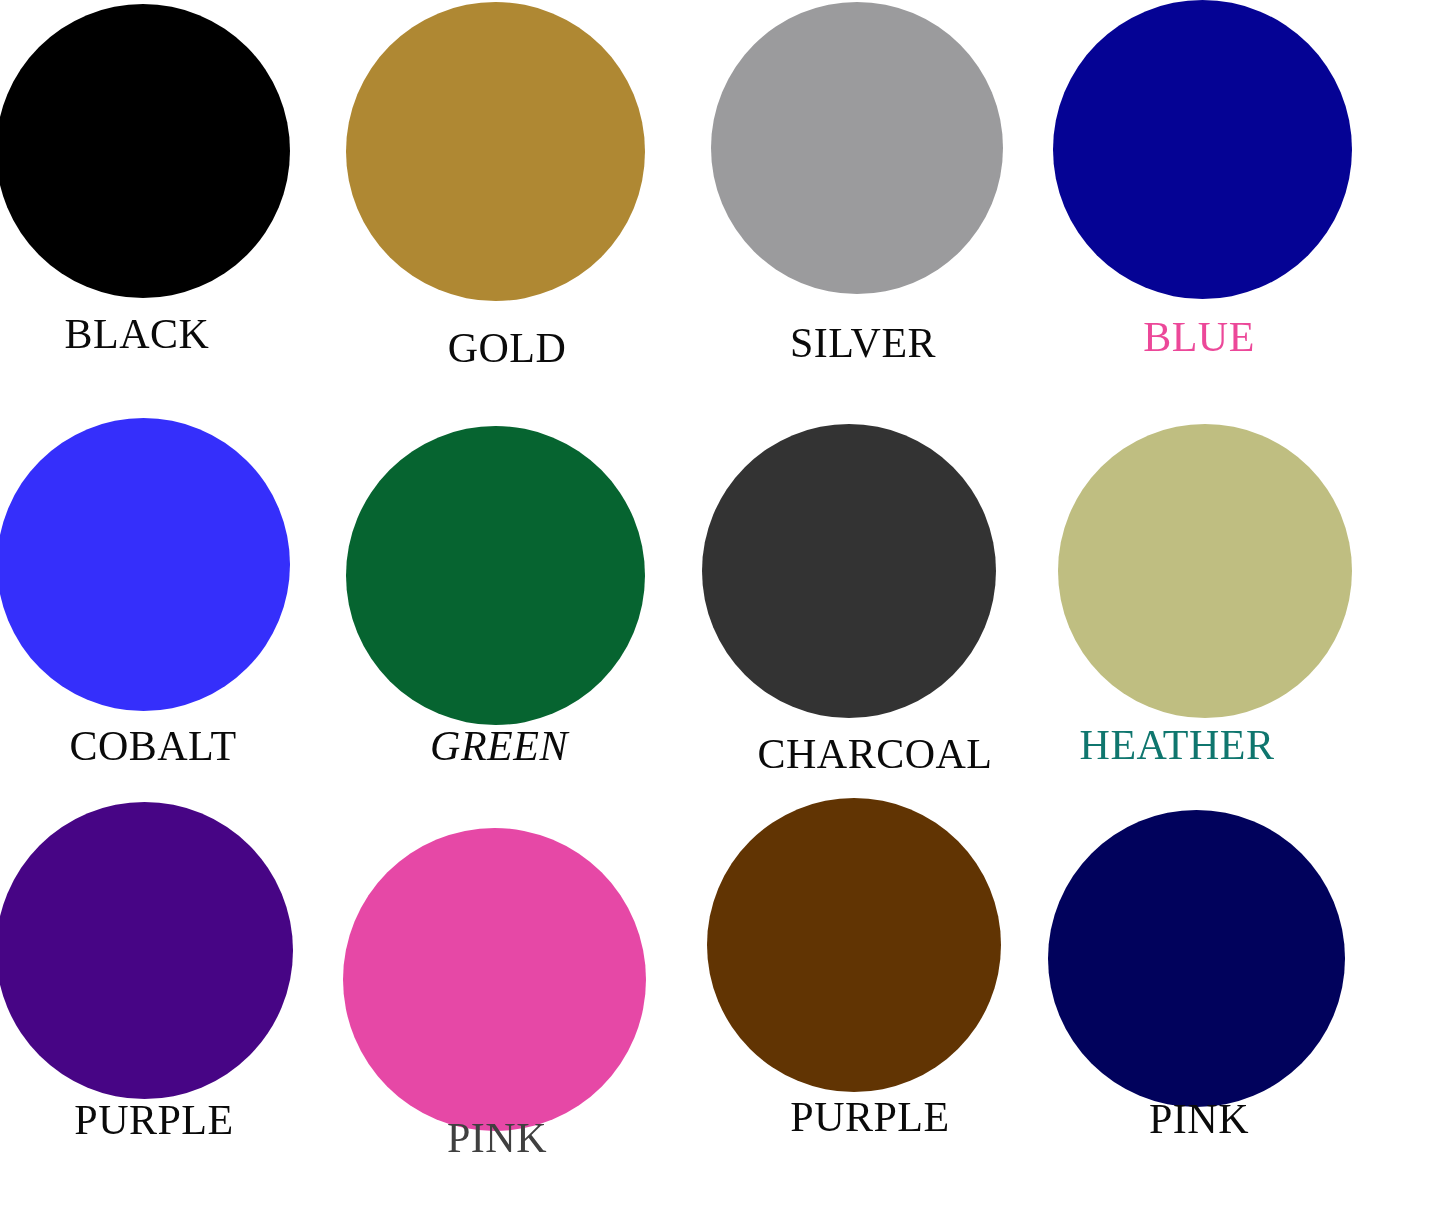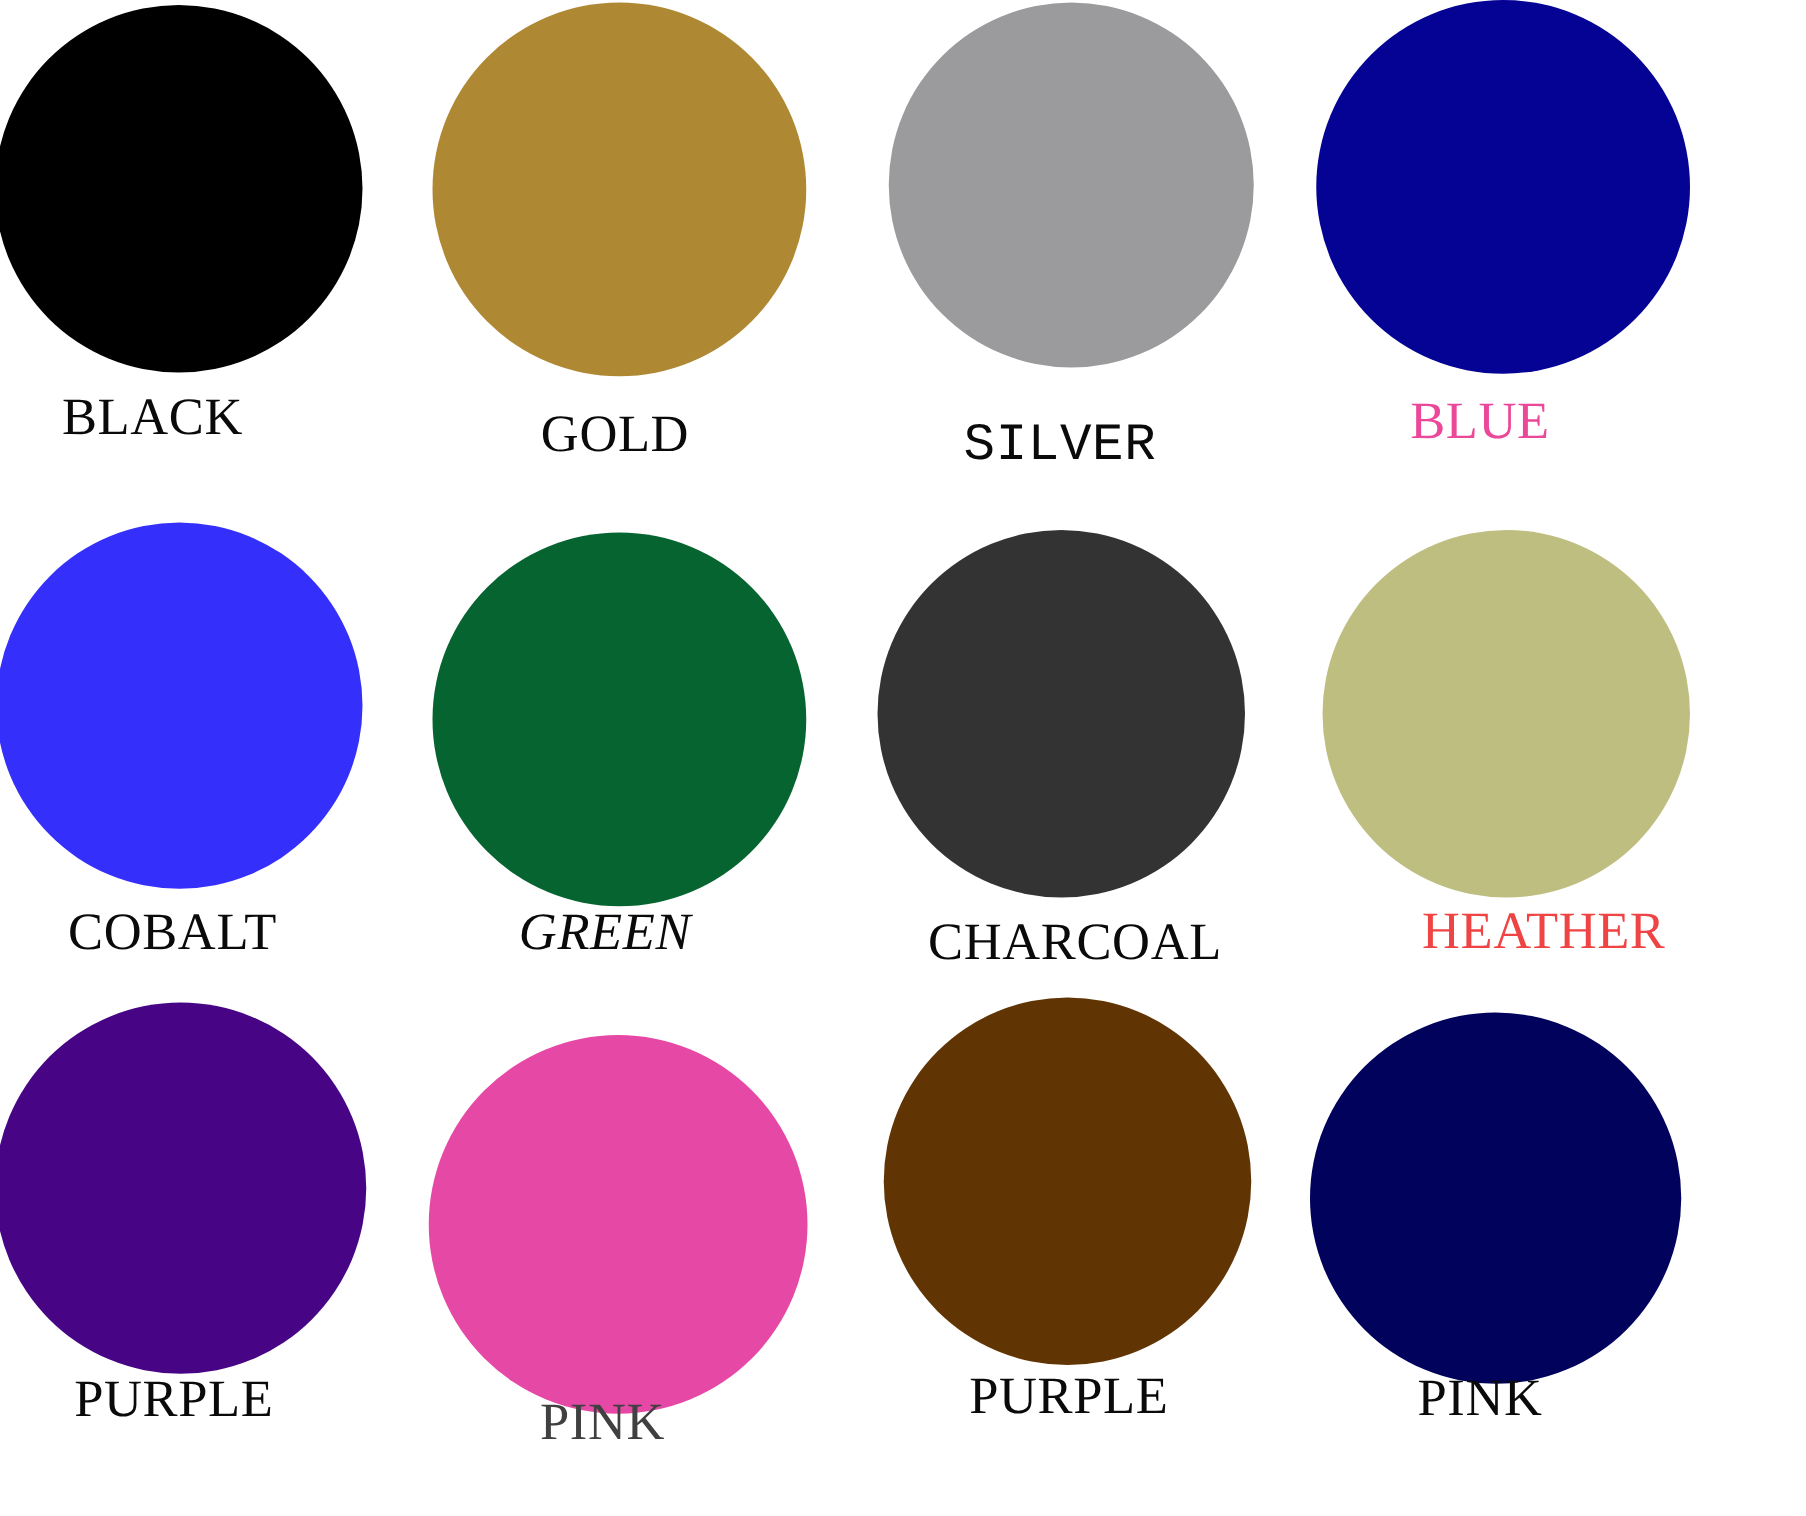--- a/index.html
+++ b/index.html
@@ -29,57 +29,58 @@
   .swatch-label {
     position: absolute;
     white-space: nowrap;
     color: #0a0a0a;
     font-family: "Liberation Serif", "DejaVu Serif", serif;
     font-size: 42px;
     line-height: 1;
     letter-spacing: 0.5px;
     text-align: center;
     transform: translateX(-50%);
+    margin-left: 15px;
   }
 </style>
 </head>
 <body>
 
 <div id="swatch-board" style="width: 1445px; height: 1213px; background: rgb(255, 255, 255);">
     <div class="swatch">
       <span class="swatch-dot" title="BLACK" style="left: -4px; top: 4px; width: 294px; height: 294px; background: rgb(0, 0, 0);"></span>
       <span class="swatch-label" style="left: 122px; top: 313px; color: rgb(10, 10, 10);">BLACK</span>
     </div>
     <div class="swatch">
       <span class="swatch-dot" title="GOLD" style="left: 346px; top: 2px; width: 299px; height: 299px; background: rgb(175, 136, 51);"></span>
       <span class="swatch-label" style="left: 492px; top: 327px; color: rgb(10, 10, 10);">GOLD</span>
     </div>
     <div class="swatch">
       <span class="swatch-dot" title="SILVER" style="left: 711px; top: 2px; width: 292px; height: 292px; background: rgb(155, 155, 157);"></span>
-      <span class="swatch-label" style="left: 848px; top: 335px; color: rgb(10, 10, 10); font-family: Liberation Mono, monospace;">SILVER</span>
+      <span class="swatch-label" style="left: 848px; top: 322px; color: rgb(10, 10, 10);">SILVER</span>
     </div>
     <div class="swatch">
       <span class="swatch-dot" title="BLUE" style="left: 1053px; top: 0px; width: 299px; height: 299px; background: rgb(5, 3, 148);"></span>
       <span class="swatch-label" style="left: 1184px; top: 316px; color: #ec4899;">BLUE</span>
     </div>
     <div class="swatch">
       <span class="swatch-dot" title="COBALT" style="left: -3px; top: 418px; width: 293px; height: 293px; background: rgb(53, 47, 251);"></span>
       <span class="swatch-label" style="left: 138px; top: 725px; color: rgb(10, 10, 10);">COBALT</span>
     </div>
     <div class="swatch">
       <span class="swatch-dot" title="GREEN" style="left: 346px; top: 426px; width: 299px; height: 299px; background: rgb(6, 100, 48);"></span>
       <span class="swatch-label" style="left: 484px; top: 725px; color: rgb(10, 10, 10); font-style: italic;">GREEN</span>
     </div>
     <div class="swatch">
       <span class="swatch-dot" title="CHARCOAL" style="left: 702px; top: 424px; width: 294px; height: 294px; background: rgb(51, 51, 51);"></span>
       <span class="swatch-label" style="left: 860px; top: 733px; color: rgb(10, 10, 10);">CHARCOAL</span>
     </div>
     <div class="swatch">
       <span class="swatch-dot" title="HEATHER" style="left: 1058px; top: 424px; width: 294px; height: 294px; background: rgb(191, 190, 129);"></span>
-      <span class="swatch-label" style="left: 1235px; top: 724px; color: #ef4444;">HEATHER</span>
+      <span class="swatch-label" style="left: 1162px; top: 724px; color: #0f766e;">HEATHER</span>
     </div>
     <div class="swatch">
       <span class="swatch-dot" title="PURPLE" style="left: -4px; top: 802px; width: 297px; height: 297px; background: rgb(71, 5, 133);"></span>
       <span class="swatch-label" style="left: 139px; top: 1099px; color: rgb(10, 10, 10);">PURPLE</span>
     </div>
     <div class="swatch">
       <span class="swatch-dot" title="PINK" style="left: 343px; top: 828px; width: 303px; height: 303px; background: rgb(230, 72, 166);"></span>
       <span class="swatch-label" style="left: 482px; top: 1117px; color: #404040;">PINK</span>
     </div>
     <div class="swatch">

